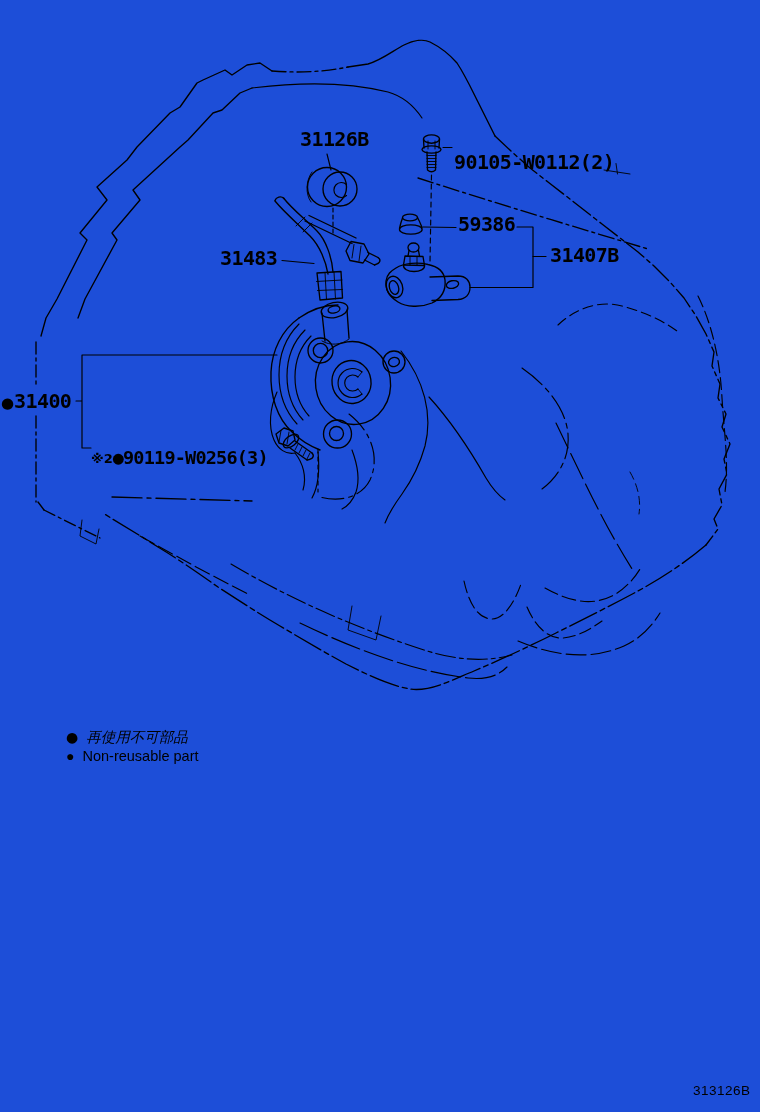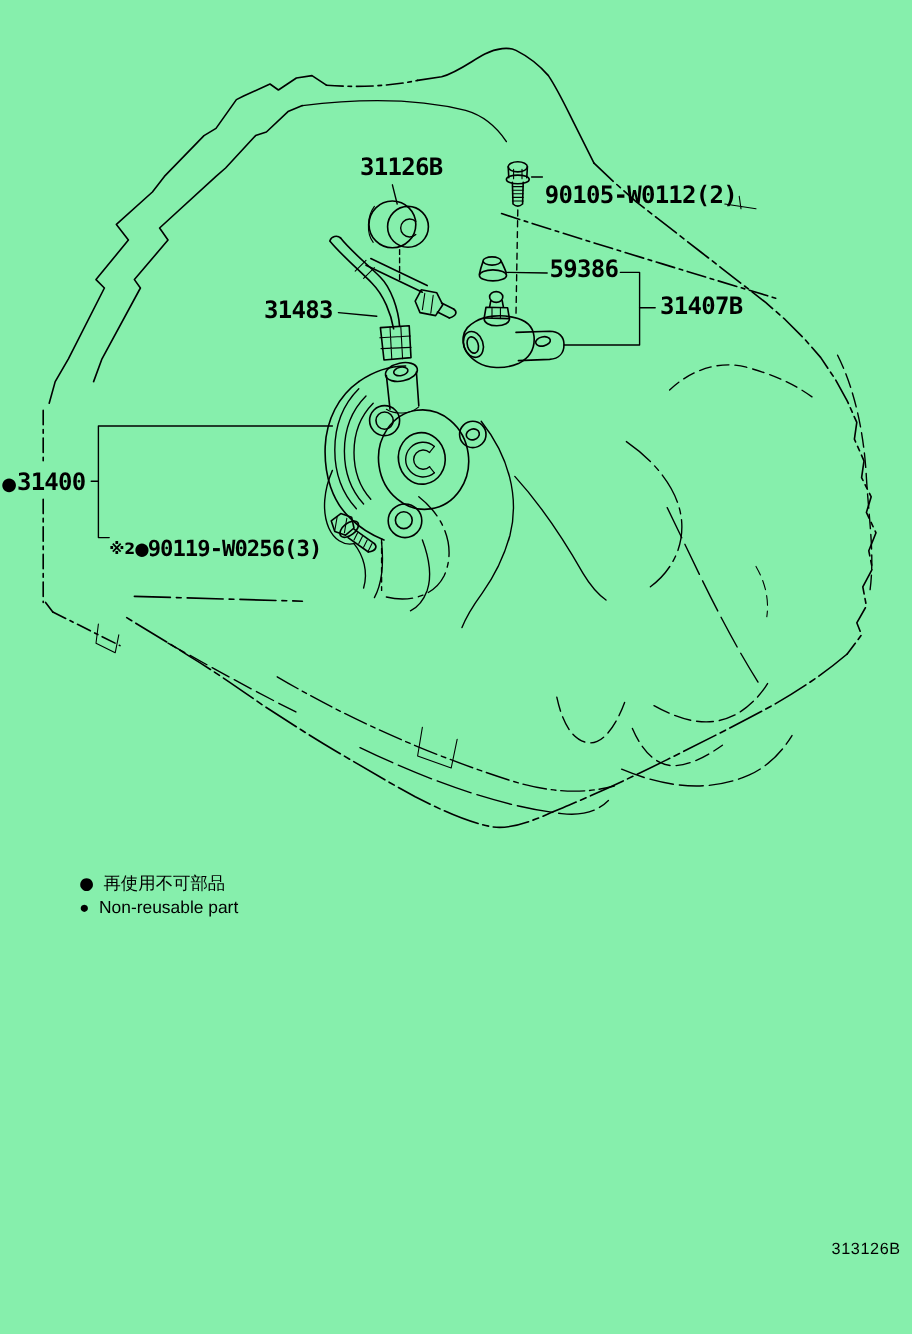--- a/index.html
+++ b/index.html
@@ -1,31 +1,31 @@
 <!DOCTYPE html>
 <html><head>
 <meta charset="utf-8">
 <style>
   html,body{margin:0;padding:0;background:#fff;}
-  .stage{position:relative;width:760px;height:1112px;background:#86efac;overflow:hidden;
+  .stage{position:relative;width:760px;height:1112px;background:#1d4ed8;overflow:hidden;
          font-family:"Liberation Sans",sans-serif;}
   svg{position:absolute;left:0;top:0;}
   svg *{fill:none;stroke:#000;stroke-width:1.35;stroke-linecap:round;stroke-linejoin:round;}
   svg .thin{stroke-width:0.9;}
   svg .mid{stroke-width:1.15;}
   .callout{position:absolute;font-family:"DejaVu Sans Mono",monospace;font-weight:700;
            color:#000;white-space:nowrap;cursor:pointer;}
   .xl{font-size:20px;letter-spacing:-0.6px;line-height:20px;}
   .md{font-size:18.5px;letter-spacing:-0.8px;line-height:20px;}
   .callout .bullet{font-family:"DejaVu Sans",sans-serif;font-size:15px;letter-spacing:0;}
   .callout .prefix{font-family:"DejaVu Sans",sans-serif;font-weight:700;font-size:13px;
                    letter-spacing:0;vertical-align:1.5px;}
   .legend-row{position:absolute;color:#000;white-space:nowrap;font-size:14.5px;line-height:16px;}
   .legend-row .bullet{font-size:14px;margin-right:8px;}
-  .legend-jp{font-family:"DejaVu Sans",sans-serif;}
+  .legend-jp{font-family:"DejaVu Sans",sans-serif;font-style:italic;}
   .note-row{position:absolute;color:#000;white-space:nowrap;font-size:15px;line-height:17px;
             letter-spacing:0.4px;}
   .note-row .prefix{font-family:"DejaVu Sans",sans-serif;font-size:15px;margin-right:4px;letter-spacing:0;}
   .footer-code{position:absolute;font-size:13.5px;letter-spacing:0.5px;color:#000;}
 </style>
 </head>
 <body>
 
 <div class="stage">
 
@@ -213,15 +213,15 @@
 <div class="legend-row legend-jp" style="left:66px;top:729px">
   <span class="bullet">●</span><span>再使用不可部品</span>
 </div>
 
 <div class="legend-row" style="left:66px;top:748px">
   <span class="bullet">●</span><span>Non-reusable part</span>
 </div>
 
 
 
-<div class="footer-code" style="left:693px;top:1033px">313126B</div>
+<div class="footer-code" style="left:693px;top:1083px">313126B</div>
 
 </div>
 
 </body></html>

